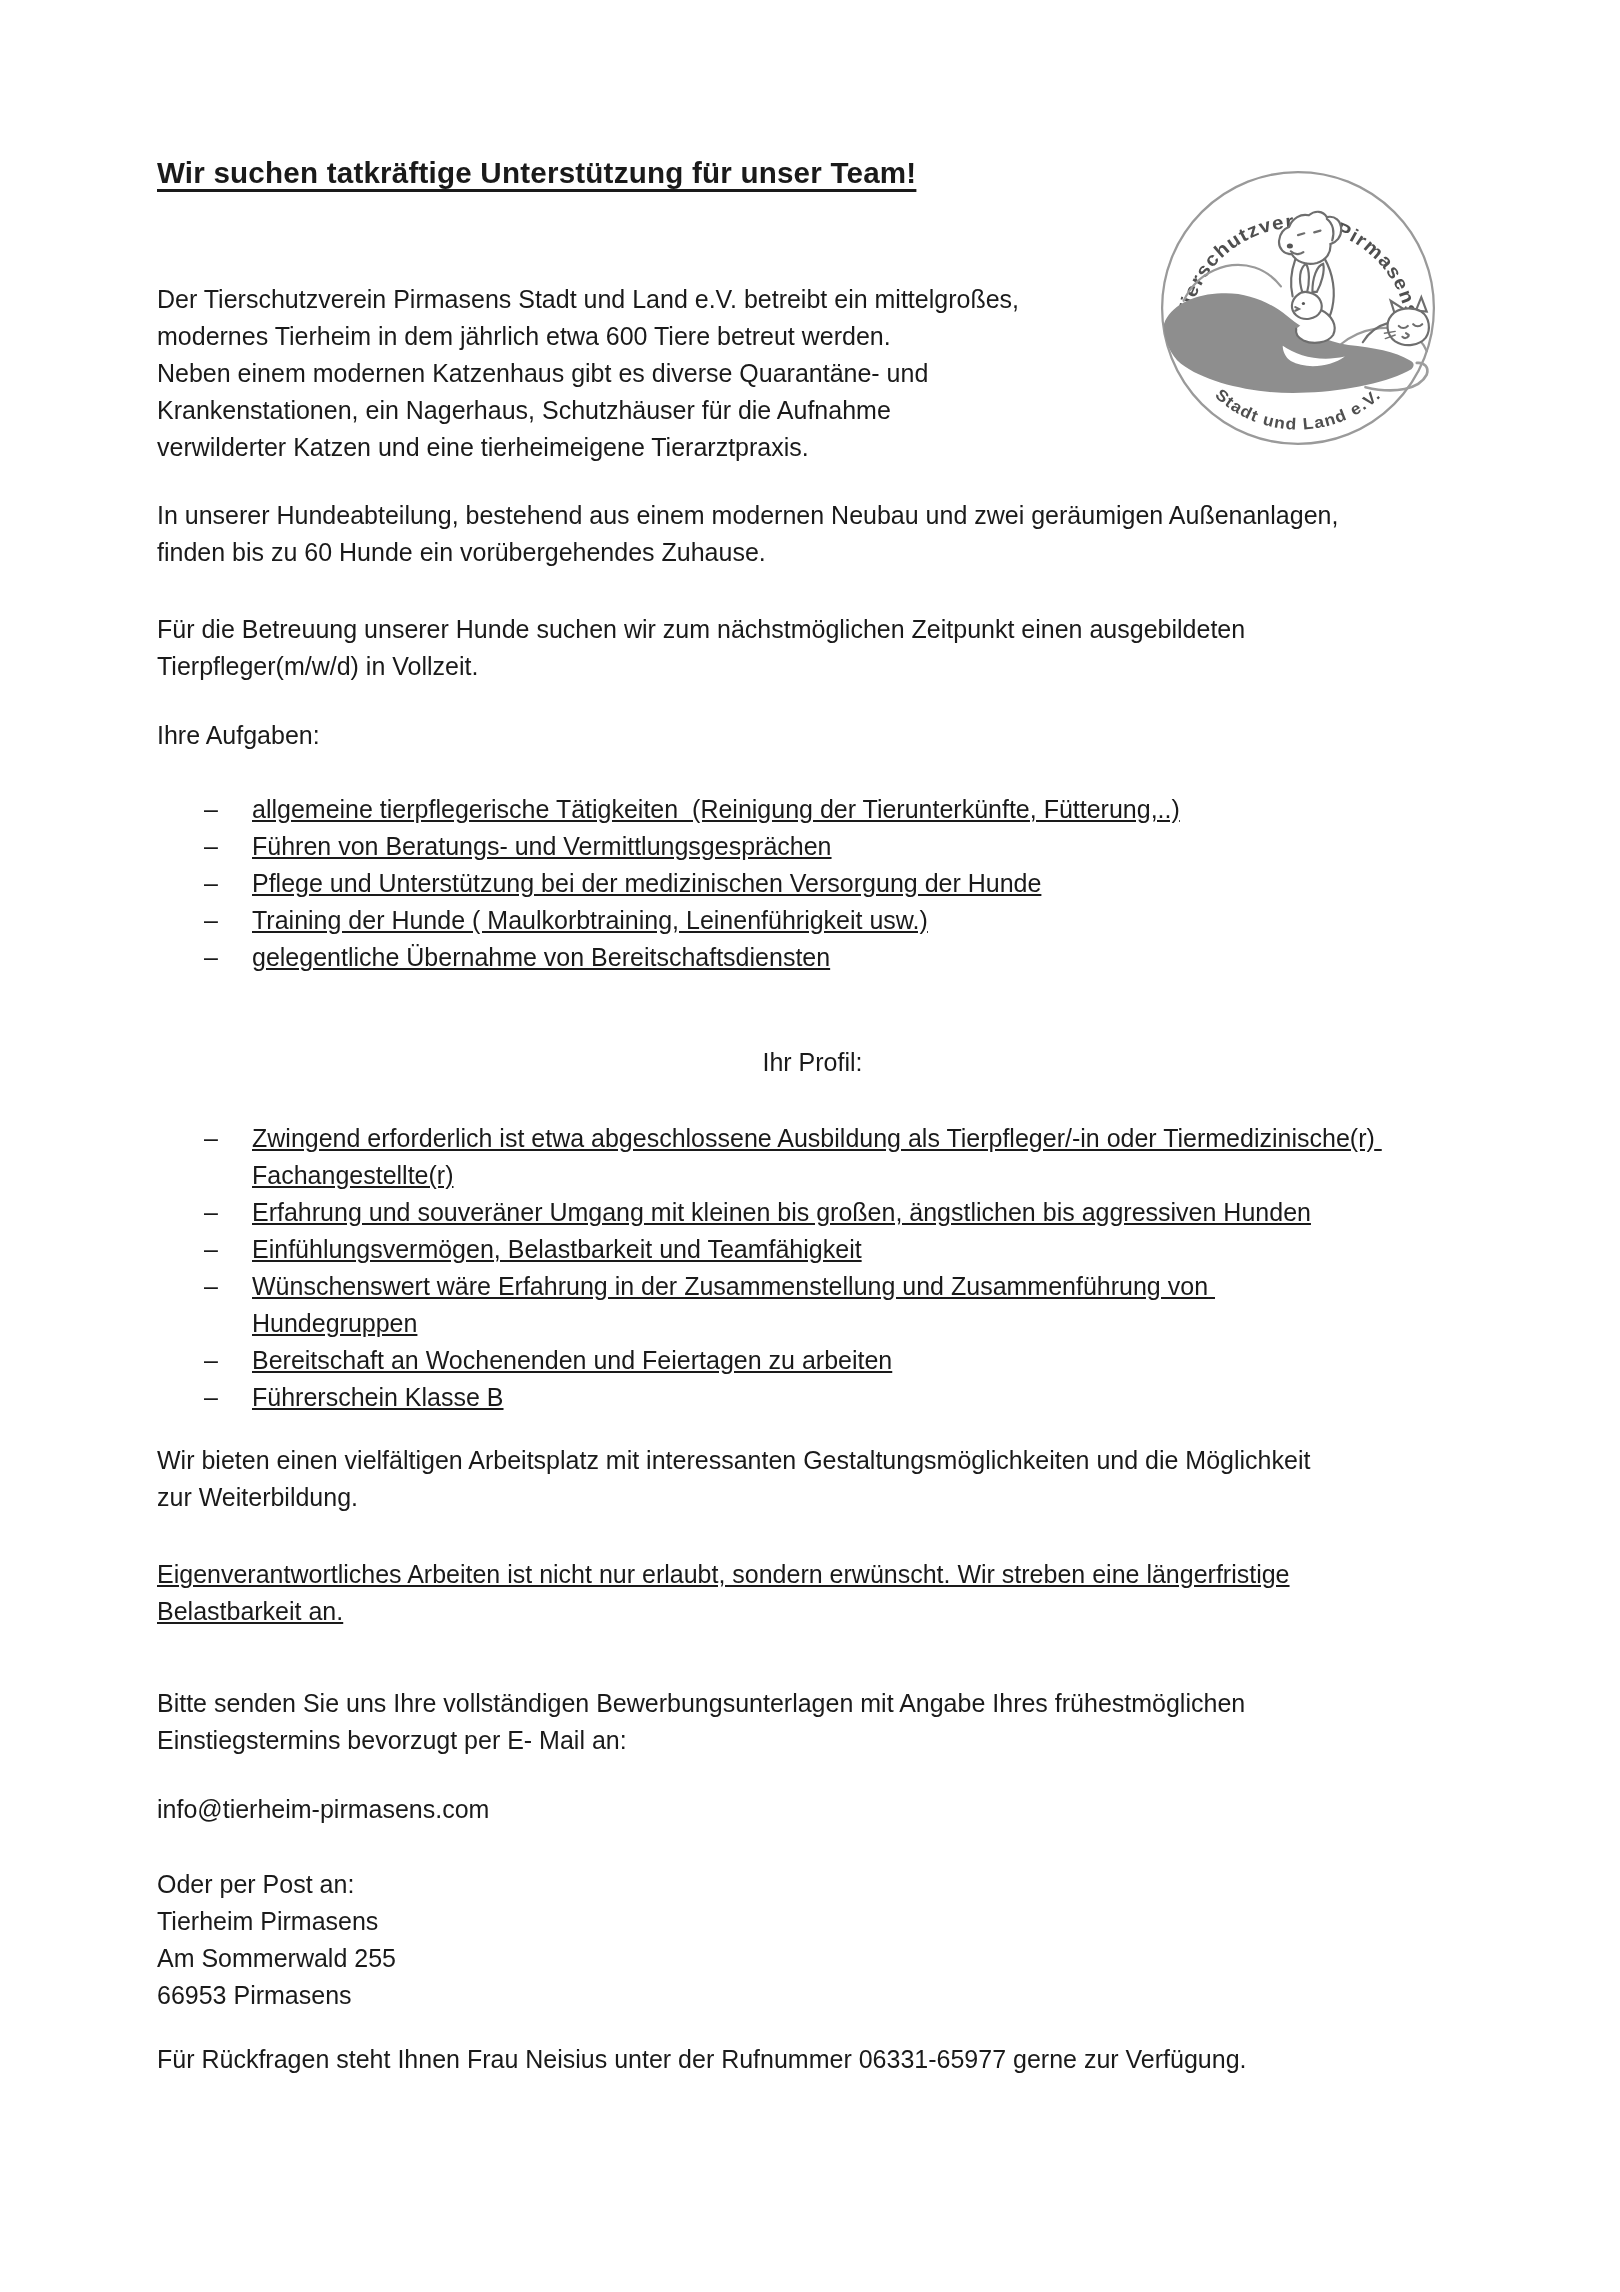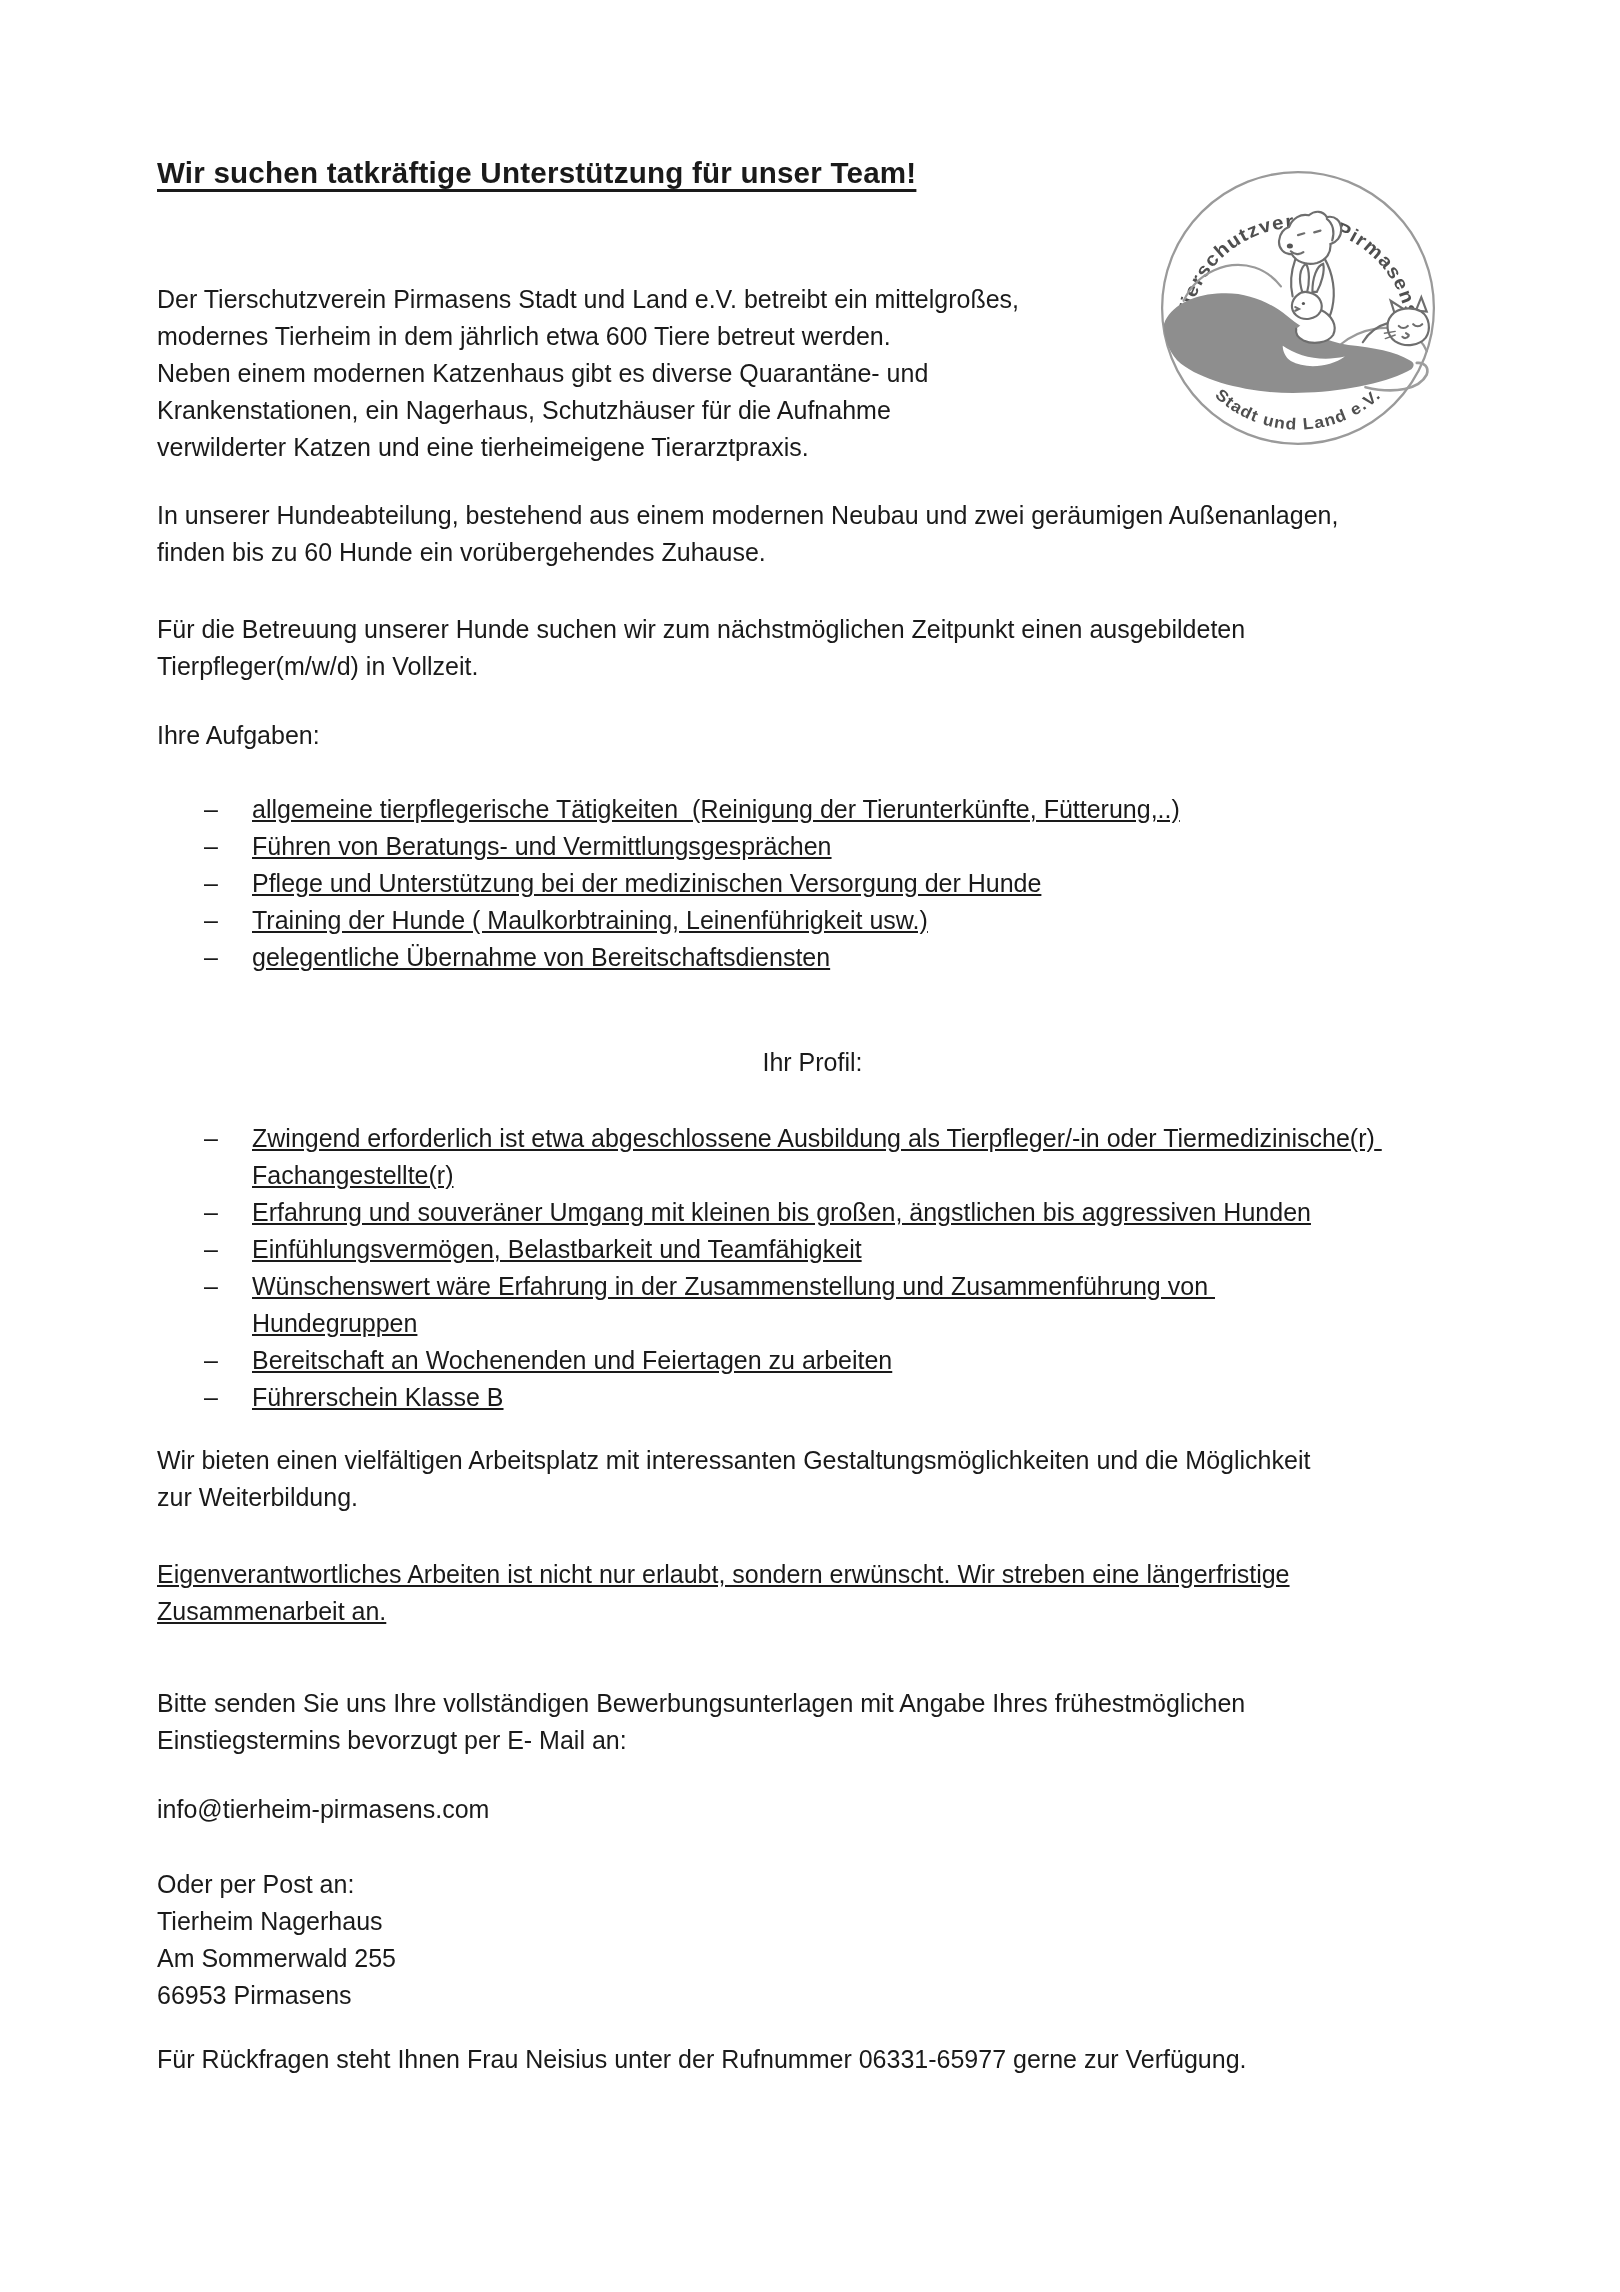--- a/index.html
+++ b/index.html
@@ -193,33 +193,33 @@
       </div>
     </div>
 
     <div class="para p-bieten">
       <div class="line">Wir bieten einen vielfältigen Arbeitsplatz mit interessanten Gestaltungsmöglichkeiten und die Möglichkeit</div>
       <div class="line">zur Weiterbildung.</div>
     </div>
 
     <div class="para p-eigen">
       <div class="line">Eigenverantwortliches Arbeiten ist nicht nur erlaubt, sondern erwünscht. Wir streben eine längerfristige</div>
-      <div class="line">Zusammenarbeit an.</div>
+      <div class="line">Belastbarkeit an.</div>
     </div>
 
     <div class="para p-bewerbung">
       <div class="line">Bitte senden Sie uns Ihre vollständigen Bewerbungsunterlagen mit Angabe Ihres frühestmöglichen</div>
       <div class="line">Einstiegstermins bevorzugt per E- Mail an:</div>
     </div>
 
     <div class="para p-email">info@tierheim-pirmasens.com</div>
 
     <div class="para p-post">
       <div class="line">Oder per Post an:</div>
-      <div class="line">Tierheim Nagerhaus</div>
+      <div class="line">Tierheim Pirmasens</div>
       <div class="line">Am Sommerwald 255</div>
       <div class="line">66953 Pirmasens</div>
     </div>
 
     <div class="para p-rueck">Für Rückfragen steht Ihnen Frau Neisius unter der Rufnummer 06331-65977 gerne zur Verfügung.</div>
 
   </div>
 </div>
 
 

